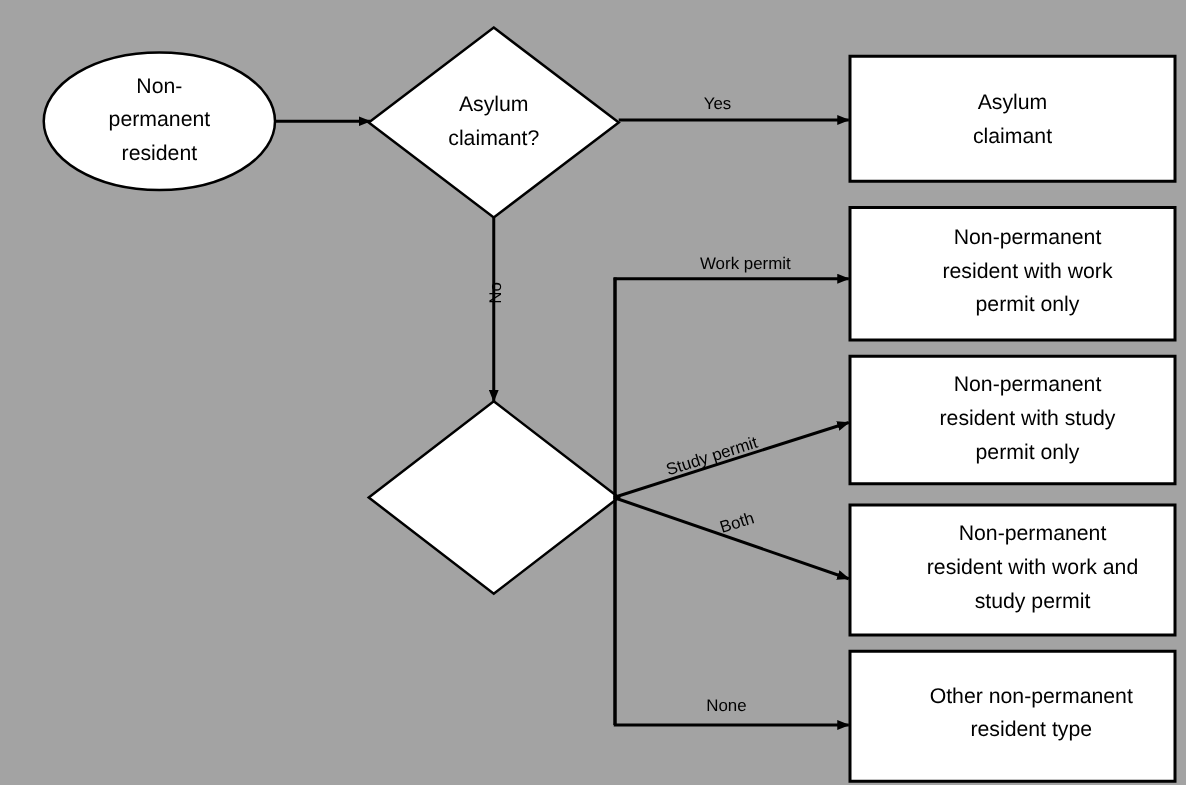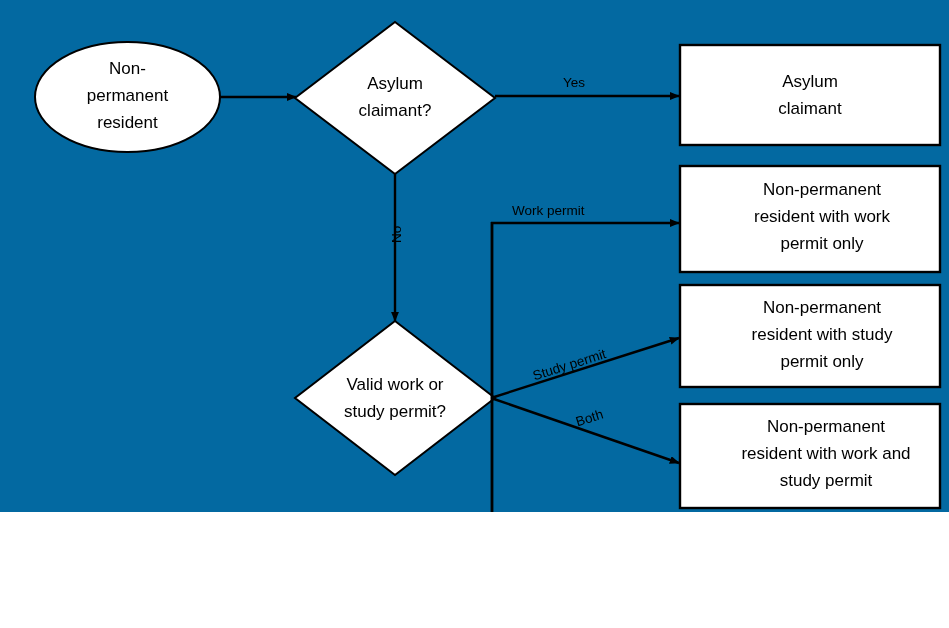--- a/index.html
+++ b/index.html
@@ -5,22 +5,22 @@
 <style>
   html,body{margin:0;padding:0;background:#ffffff;}
   body{
     font-family:"Liberation Sans", sans-serif;
     color:#000000;
     -webkit-font-smoothing:antialiased;
   }
   #flowchart-root{
     position:relative;
     width:949px;
-    height:512px;
-    background:#0369a1;
+    height:628px;
+    background:#a3a3a3;
     overflow:hidden;
   }
   #flow-svg{
     position:absolute;
     left:0; top:0;
     width:949px;
     height:628px;
   }
   .node-text{
     position:absolute;
@@ -86,44 +86,44 @@
     <line x1="491" y1="580" x2="679" y2="580" stroke="#000000" stroke-width="2.4" marker-end="url(#arrowhead)"></line>
   </svg>
 
   <div class="node-text terminal-text" style="left:62px; top:55px; width:131px;">Non-
 permanent
 resident</div>
 
   <div class="node-text decision-text" style="left:320px; top:70px; width:150px;">Asylum
 claimant?</div>
 
-  <div class="node-text decision-text" style="left:310px; top:371px; width:170px;">Valid work or
-study permit?</div>
 
   <div class="node-text terminal-text" style="left:706px; top:68px; width:208px;">Asylum
 claimant</div>
 
   <div class="node-text process-text" style="left:712px; top:176px; width:220px;">Non-permanent
 resident with work
 permit only</div>
 
   <div class="node-text process-text" style="left:712px; top:294px; width:220px;">Non-permanent
 resident with study
 permit only</div>
 
   <div class="node-text process-text" style="left:712px; top:413px; width:228px;">Non-permanent
 resident with work and
 study permit</div>
 
+  <div class="node-text process-text" style="left:712px; top:543px; width:226px;">Other non-permanent
+resident type</div>
 
   <div class="edge-label" style="left:563px; top:75px;text-align:right;">Yes</div>
 
   <div class="edge-label" style="left:389px; top:243px; transform:rotate(-90deg); transform-origin:left top;">No</div>
 
-  <div class="edge-label" style="left:512px; top:203px;">Work permit</div>
+  <div class="edge-label" style="left:560px; top:203px;">Work permit</div>
 
   <div class="edge-label" style="left:531px; top:369px; transform:rotate(-17.5deg); transform-origin:left top;">Study permit</div>
 
   <div class="edge-label" style="left:574px; top:415px; transform:rotate(-17.5deg); transform-origin:left top;">Both</div>
 
   <div class="edge-label" style="left:565px; top:557px;text-align:center;">None</div>
 
 </div>
 
 </body></html>

